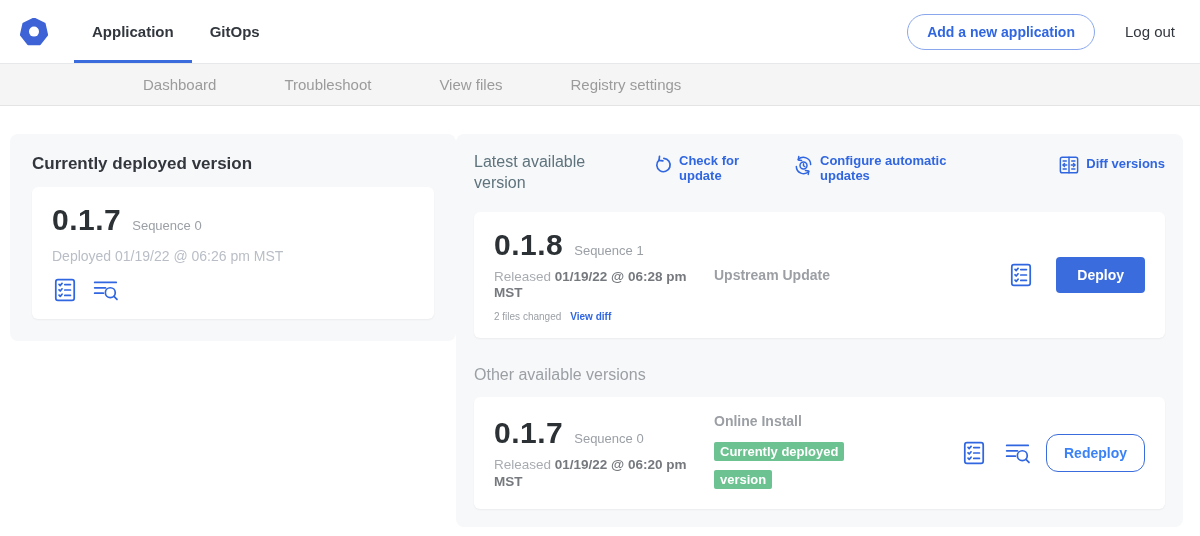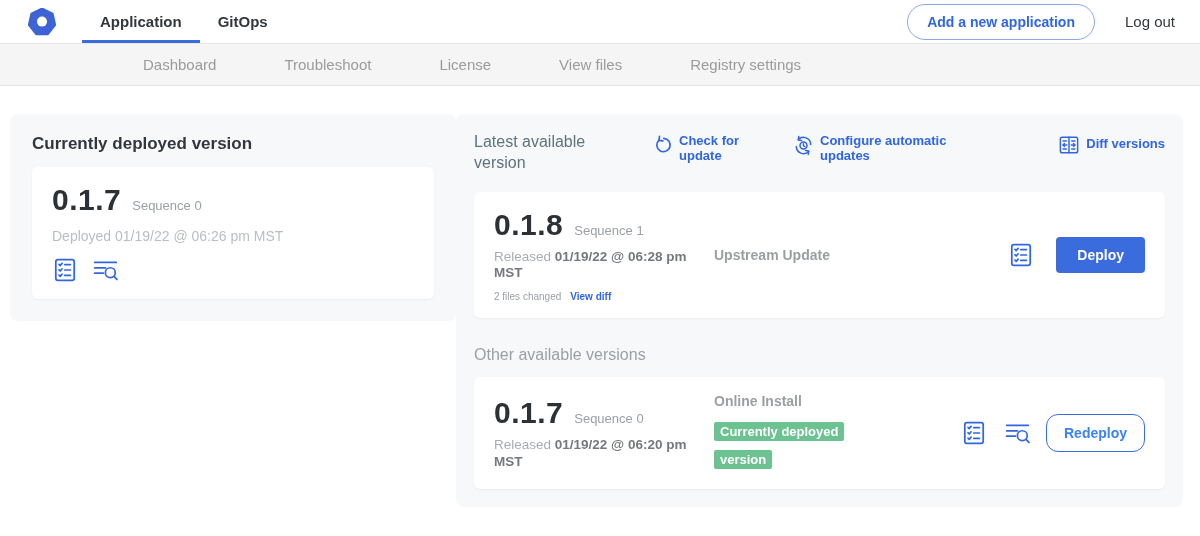--- a/index.html
+++ b/index.html
@@ -1,21 +1,21 @@
 <!DOCTYPE html>
 <html><head>
 <meta charset="utf-8">
 <style>
   * { margin:0; padding:0; box-sizing:border-box; }
   html,body { width:1200px; height:536px; background:#fff; overflow:hidden;
     font-family:"Liberation Sans", sans-serif; -webkit-font-smoothing:antialiased; }
 
   
-  .topbar { height:44px; background:#fff; border-bottom:1px solid #e7e8ea;
-    display:flex; align-items:stretch; padding:0 25px 0 28px; }
+  .topbar { height:64px; background:#fff; border-bottom:1px solid #e7e8ea;
+    display:flex; align-items:stretch; padding:0 25px 0 20px; }
   .logo { width:28px; display:flex; align-items:center; margin-right:26px; }
   .toptabs { display:flex; align-items:stretch; }
   .toptab { display:flex; align-items:center; padding:0 18px; font-size:15px;
     font-weight:600; color:#32373e; cursor:pointer; }
   .toptab.active { box-shadow: inset 0 -3px 0 #3b6cdd; }
   .top-right { margin-left:auto; display:flex; align-items:center; gap:30px; }
   .add-app-btn { background:#fff; border:1px solid #8aa7ee; color:#3066e0;
     font-family:inherit; font-size:14px; font-weight:700; border-radius:19px;
     padding:9px 19px; cursor:pointer; }
   .logout { font-size:15px; color:#32373e; cursor:pointer; }
@@ -97,21 +97,20 @@
   </nav>
   <div class="top-right">
     <button class="add-app-btn">Add a new application</button>
     <div class="logout">Log out</div>
   </div>
 </header>
 
 <nav class="subnav">
   <div class="subtab">Dashboard</div>
   <div class="subtab">Troubleshoot</div>
-  <div class="subtab">License</div>
   <div class="subtab">View files</div>
   <div class="subtab">Registry settings</div>
 </nav>
 
 <main class="content">
 
   <section class="panel left-panel">
     <h2>Currently deployed version</h2>
     <div class="card deployed-card">
       <div class="version-row">

